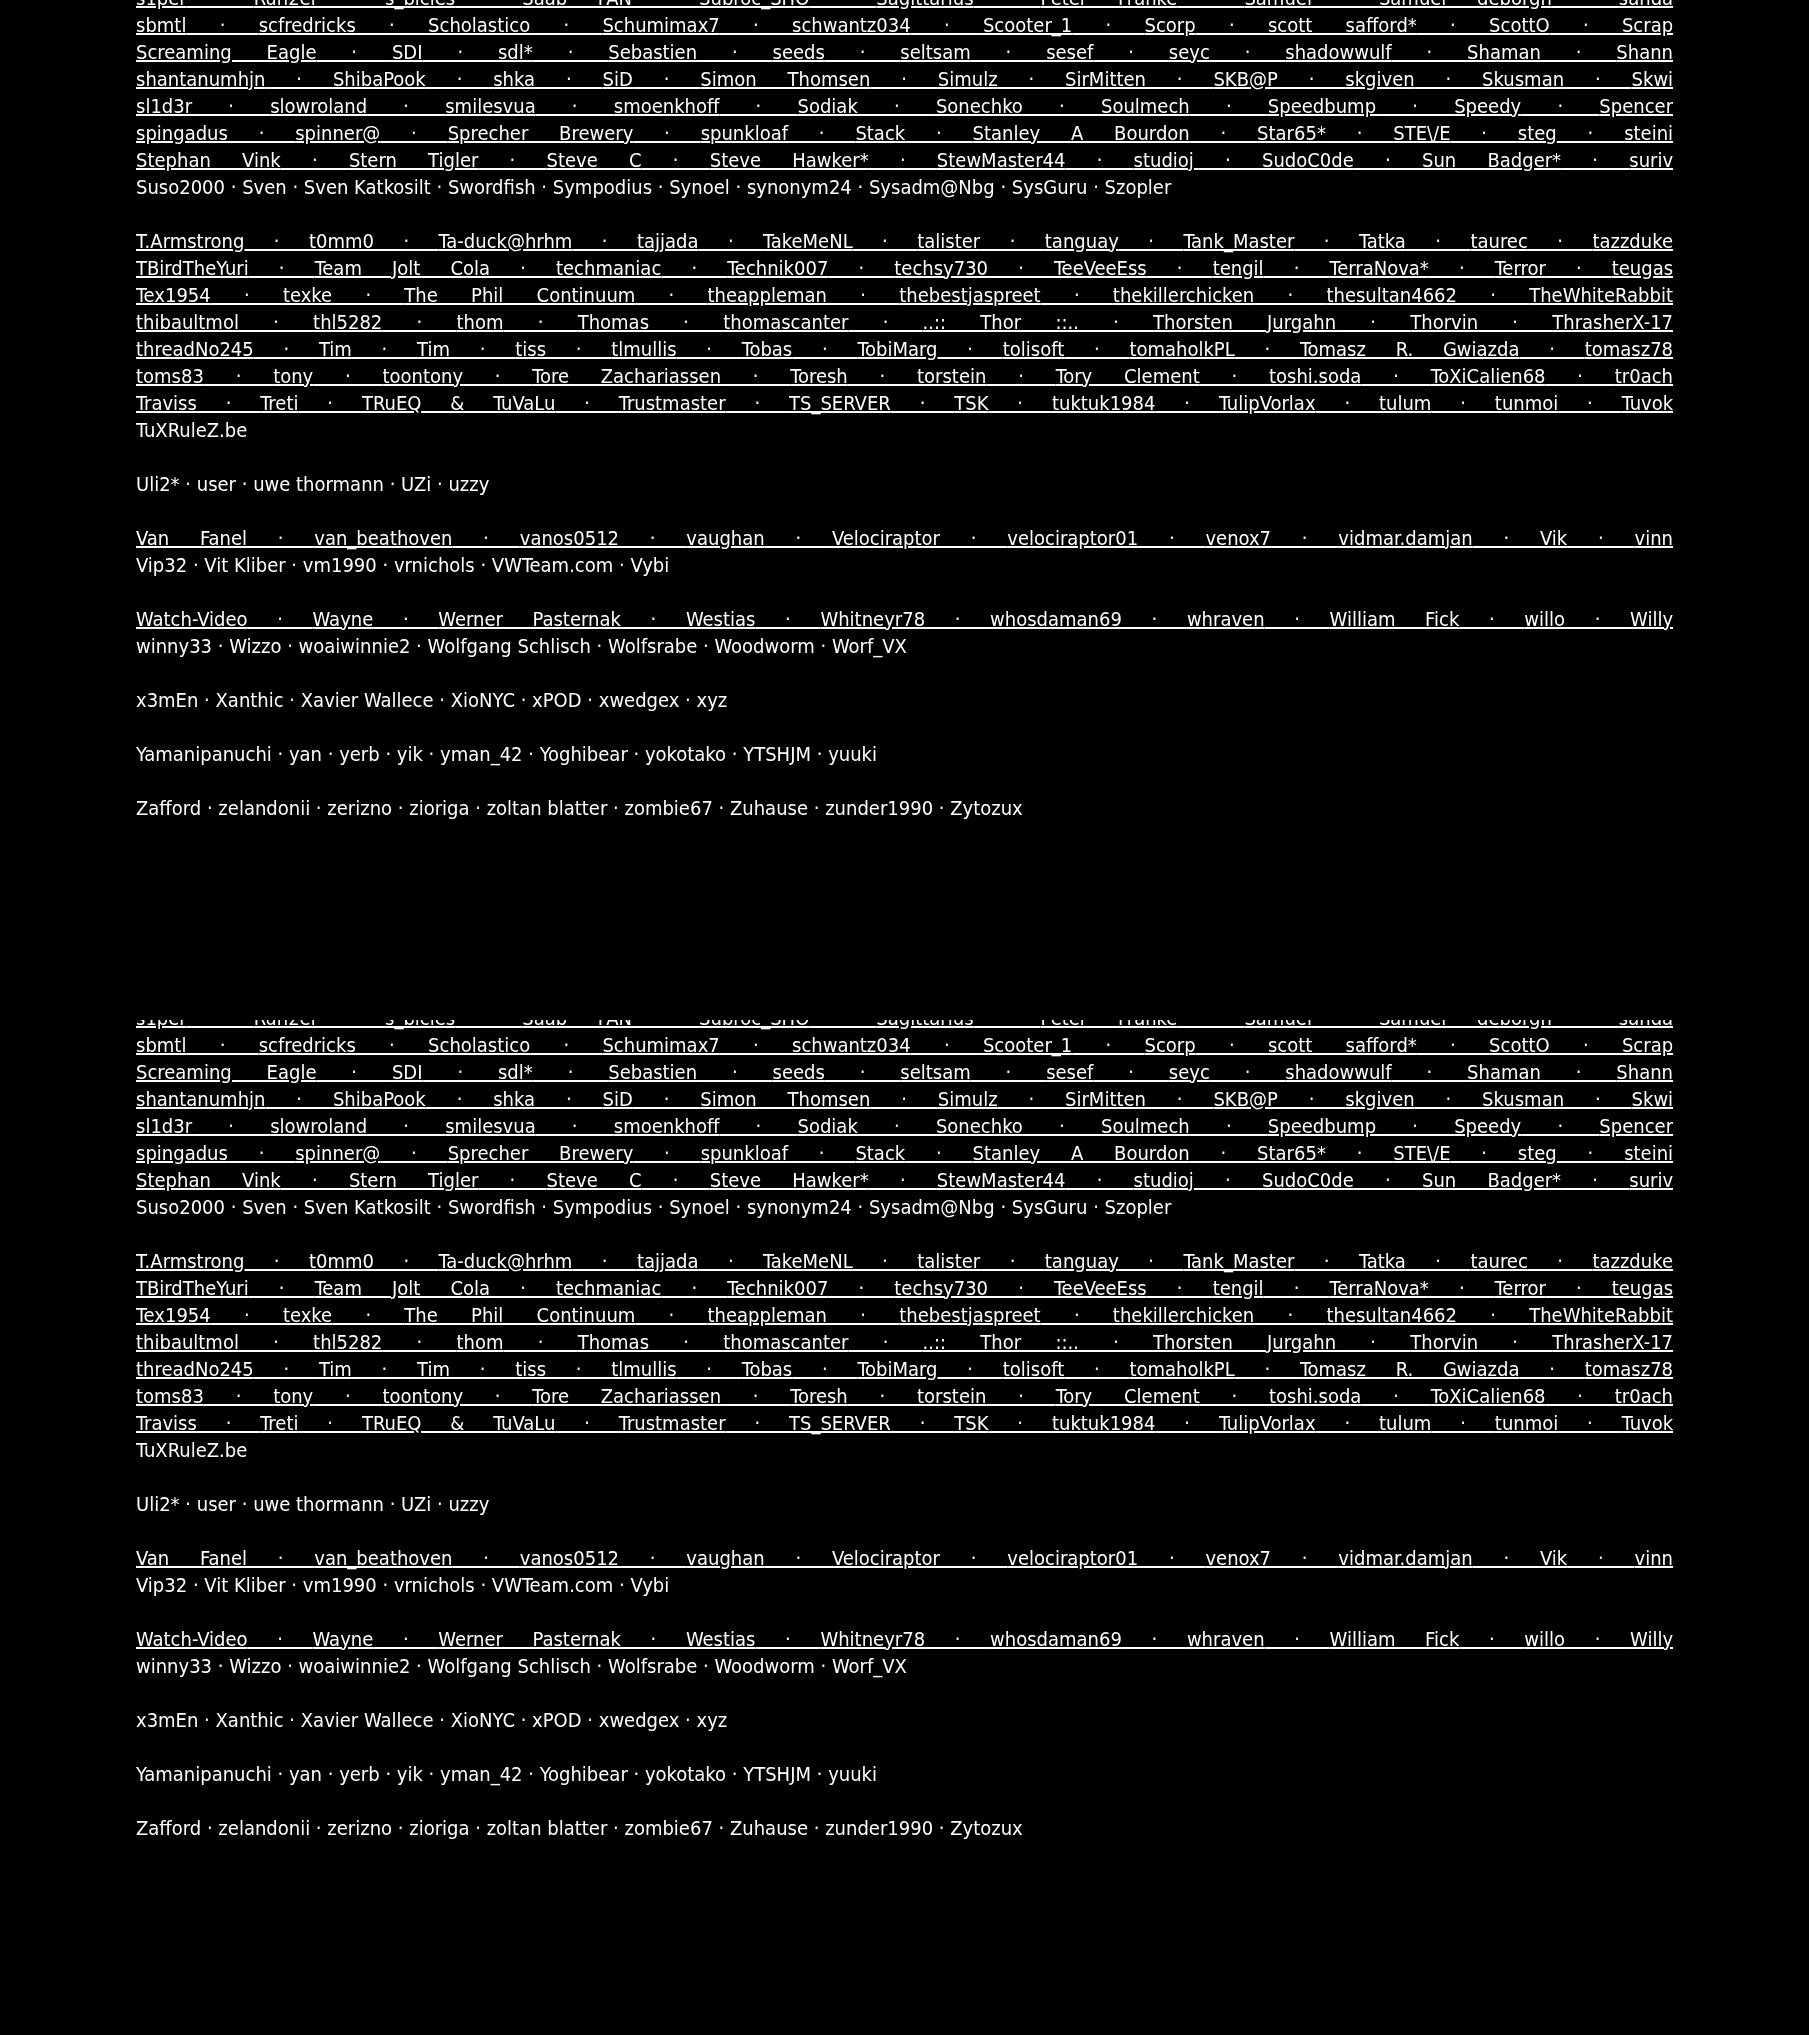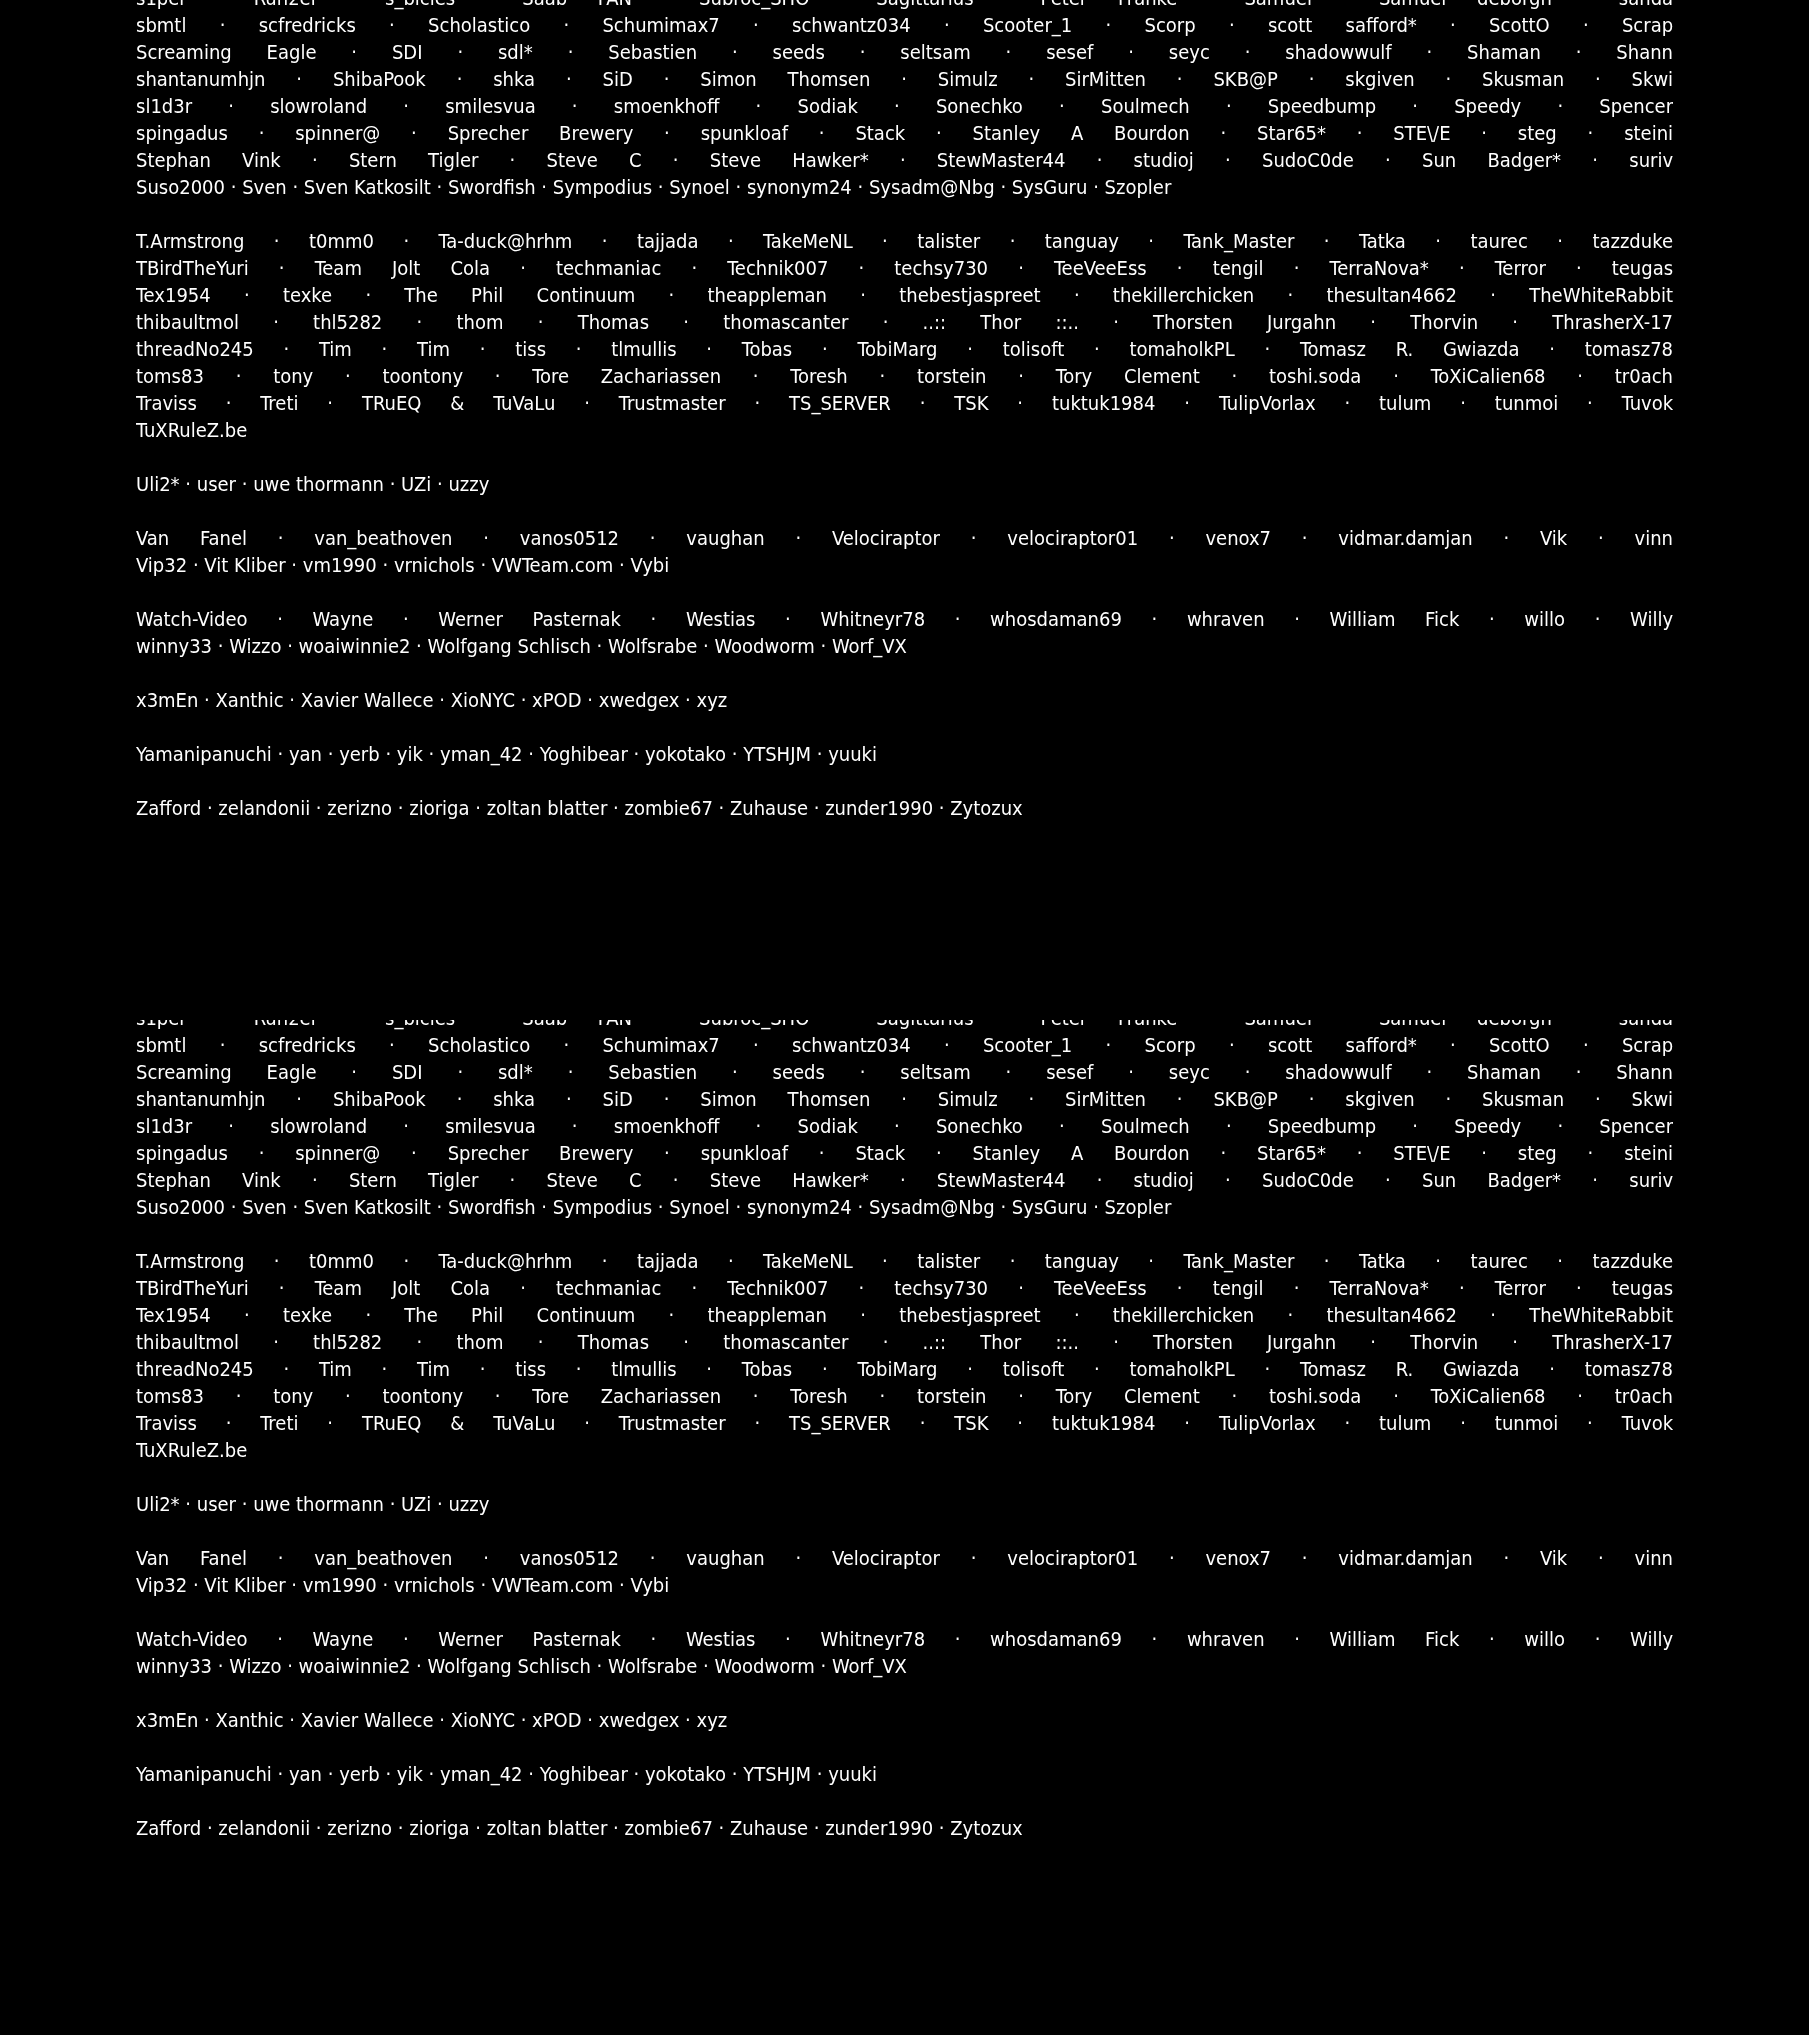--- a/index.html
+++ b/index.html
@@ -16,21 +16,21 @@
     overflow: hidden;
     box-sizing: border-box;
     padding: 0 136px;
     color: #ffffff;
     font-size: 20px;
     line-height: 27px;
   }
   .block-inner { margin-top: -15.4px; }
   .line { height: 27px; overflow: hidden; }
   
-  .line.fill { text-align: justify; text-align-last: justify; }
+  .line.fill { text-align: justify; text-align-last: justify; text-decoration: underline; }
   .line.fill::after { content: ""; display: inline-block; width: 100%; height: 0; }
   .spacer { height: 27px; }
   .nm { white-space: nowrap; }
 </style>
 </head>
 <body>
 
 <div>
   <section class="block">
     <div class="block-inner">

